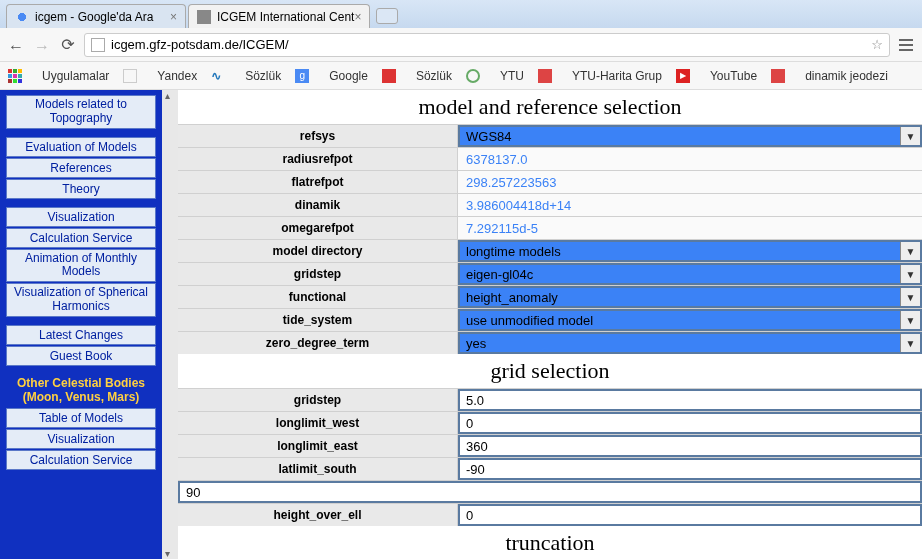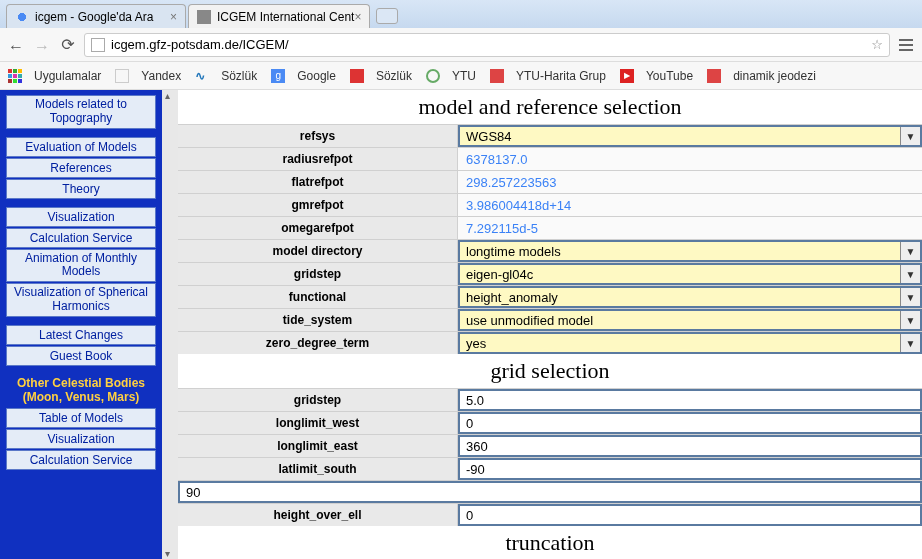--- a/index.html
+++ b/index.html
@@ -15,21 +15,21 @@
 
   .navbar { height: 34px; background: #f7f7f7; border-bottom:1px solid #ddd; display:flex; align-items:center; padding:0 6px; gap:6px; }
   .nav-icon { width:20px; height:20px; display:flex; align-items:center; justify-content:center; font-size:16px; color:#555; cursor:pointer; }
   .nav-icon.disabled { color:#bbb; }
   .urlbox { flex:1; height:24px; border:1px solid #ccc; border-radius:3px; display:flex; align-items:center; padding:0 6px; font-size:13px; background:#fff; }
   .url-page-icon { width:14px; height:14px; border:1px solid #aaa; margin-right:6px; }
   .menu-btn { width:20px; display:flex; flex-direction:column; gap:3px; align-items:center; justify-content:center; cursor:pointer; }
   .menu-btn span { display:block; width:14px; height:2px; background:#666; }
 
   .bookbar { height:28px; background:#f7f7f7; border-bottom:1px solid #ddd; display:flex; align-items:center; padding:0 8px; gap:14px; font-size:12px; }
-  .bm { display:flex; align-items:flex-end; gap:12px; color:#333; cursor:pointer; white-space:nowrap; }
+  .bm { display:flex; align-items:flex-end; gap:20px; color:#333; cursor:pointer; white-space:nowrap; }
   .bm-icon { width:14px; height:14px; display:inline-block; }
   .apps-icon { width:14px; height:14px; display:grid; grid-template-columns:repeat(3,4px); grid-template-rows:repeat(3,4px); gap:1px; }
   .apps-icon i { background:#d33; }
   .apps-icon i:nth-child(2){background:#3a3;}
   .apps-icon i:nth-child(3){background:#fb0;}
   .apps-icon i:nth-child(4){background:#39d;}
   .apps-icon i:nth-child(5){background:#d3a;}
   .apps-icon i:nth-child(6){background:#3aa;}
   .apps-icon i:nth-child(7){background:#a33;}
   .apps-icon i:nth-child(8){background:#3d3;}
@@ -45,21 +45,21 @@
   .menu-item.two { line-height:1.15; }
   .section-label { color:#ffd040; font-weight:bold; text-align:center; margin:10px 0 4px; }
   .spacer { height:6px; }
 
   .main { flex:1; background:#fff; overflow:auto; }
   .section-title { font-family: Georgia, serif; font-size:22px; text-align:center; padding:4px 0; }
   .grid { width:100%; }
   .row { display:flex; align-items:stretch; border-top:1px solid #d0d0d0; }
   .lbl { width:280px; background:#e9e9e9; font-size:12px; font-weight:bold; text-align:center; padding:4px 6px; border-right:1px solid #d0d0d0; display:flex; align-items:center; justify-content:center; }
   .val { flex:1; background:#fafafa; display:flex; align-items:center; }
-  .select { flex:1; display:flex; border:2px solid #5a7aa0; background:#fef9c3; height:22px;justify-content:space-between; }
+  .select { flex:1; display:flex; border:2px solid #5a7aa0; background:#3b82f6; height:22px;justify-content:space-between; }
   .select-text { flex:1; padding:0 6px; font-size:13px; display:flex; align-items:center; }
   .select-arrow { width:20px; border-left:1px solid #888; background:#eee; display:flex; align-items:center; justify-content:center; font-size:10px; color:#333; cursor:pointer; }
   .input { flex:1; border:2px solid #5a7aa0; height:22px; padding:0 6px; font-size:13px; background:#fff; }
   .readonly { flex:1; color:#3b82f6; font-size:13px; padding:0 8px; }
 </style>
 </head>
 <body>
 
 <div class="tabbar">
   <div class="tab inactive">
@@ -182,21 +182,21 @@
             <div class="readonly">6378137.0</div>
           </div>
         </div>
         <div class="row">
           <div class="lbl">flatrefpot</div>
           <div class="val">
             <div class="readonly">298.257223563</div>
           </div>
         </div>
         <div class="row">
-          <div class="lbl">gmrefpot</div>
+          <div class="lbl">dinamik</div>
           <div class="val">
             <div class="readonly">3.986004418d+14</div>
           </div>
         </div>
         <div class="row">
           <div class="lbl">omegarefpot</div>
           <div class="val">
             <div class="readonly">7.292115d-5</div>
           </div>
         </div>

